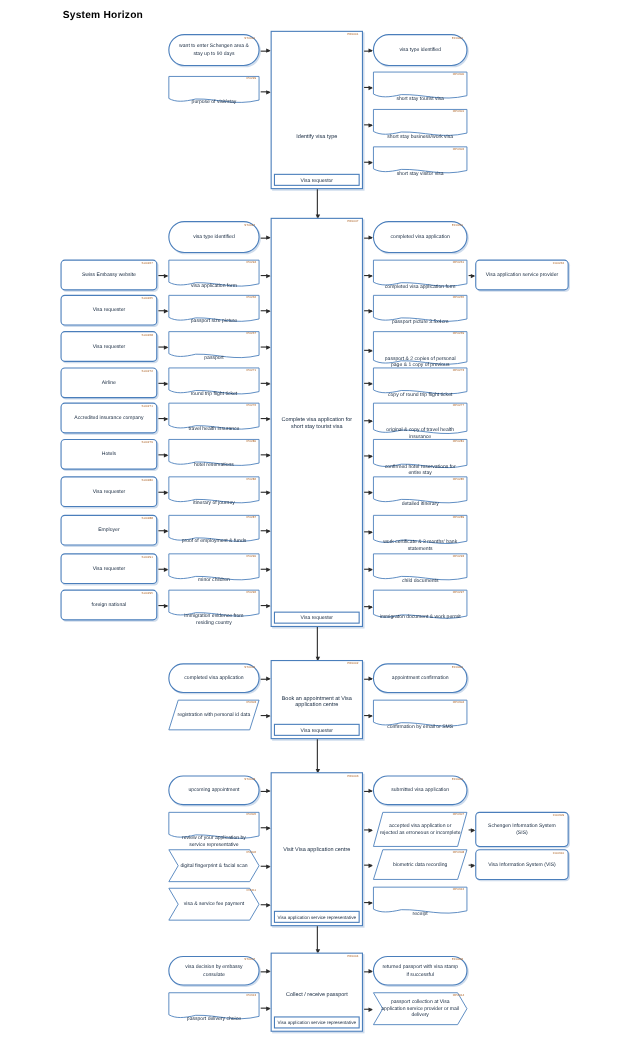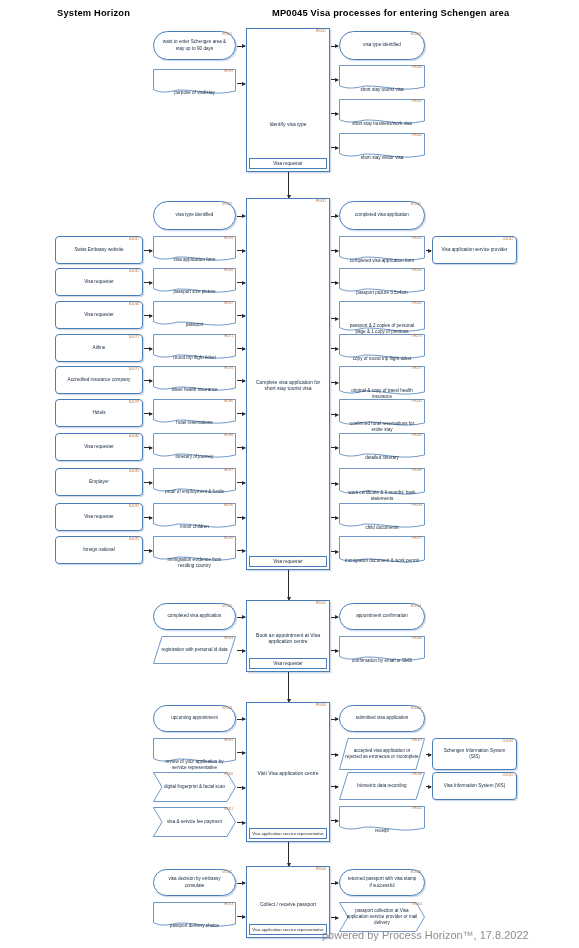--- a/index.html
+++ b/index.html
@@ -81,21 +81,20 @@
     border-top:4px solid #2b2b2b;
     border-left:2.3px solid transparent;border-right:2.3px solid transparent;
   }
 </style>
 </head>
 <body>
 
 <div class="canvas">
 
   <div class="hdr hdr-left">System Horizon</div>
-  <div class="hdr hdr-right">MP0045 Visa processes for entering Schengen area</div>
 
   <div id="nodes">
       <div class="proc" style="left: 246px; top: 28px; width: 84px; height: 144px;">
         <div class="pname" style="top: 85.04px; height: 20px;">Identify visa type</div>
         <div class="lane">Visa requestor</div>
         <span class="nid">PR0001</span>
       </div>
       <div class="node pill" style="left: 153px; top: 31px; width: 83px; height: 29px;">
         <span class="txt">want to enter Schengen area &amp; stay up to 90 days</span>
         <span class="nid">ST0001</span>
@@ -558,14 +557,13 @@
       <div class="shape " style="left: 339px; top: 902px; width: 86px; height: 30px;">
         <svg viewBox="0 0 86 30" preserveAspectRatio="none">
     <path d="M0.5 0.5 H77 L85.5 15 L77 29.5 H0.5 L9 15 Z" fill="#fff" stroke="#4a7ebb" stroke-width="0.8"></path>
   </svg>
         <div class="lbl">passport collection at Visa application service provider or mail delivery</div>
         <span class="nid">OP0314</span>
       </div>
       <div class="arrow" style="left: 331px; top: 917px; width: 7px;"></div>
     </div>
 
-  <div class="footer">powered by Process Horizon™, 17.8.2022</div>
 </div>
 
 </body></html>

